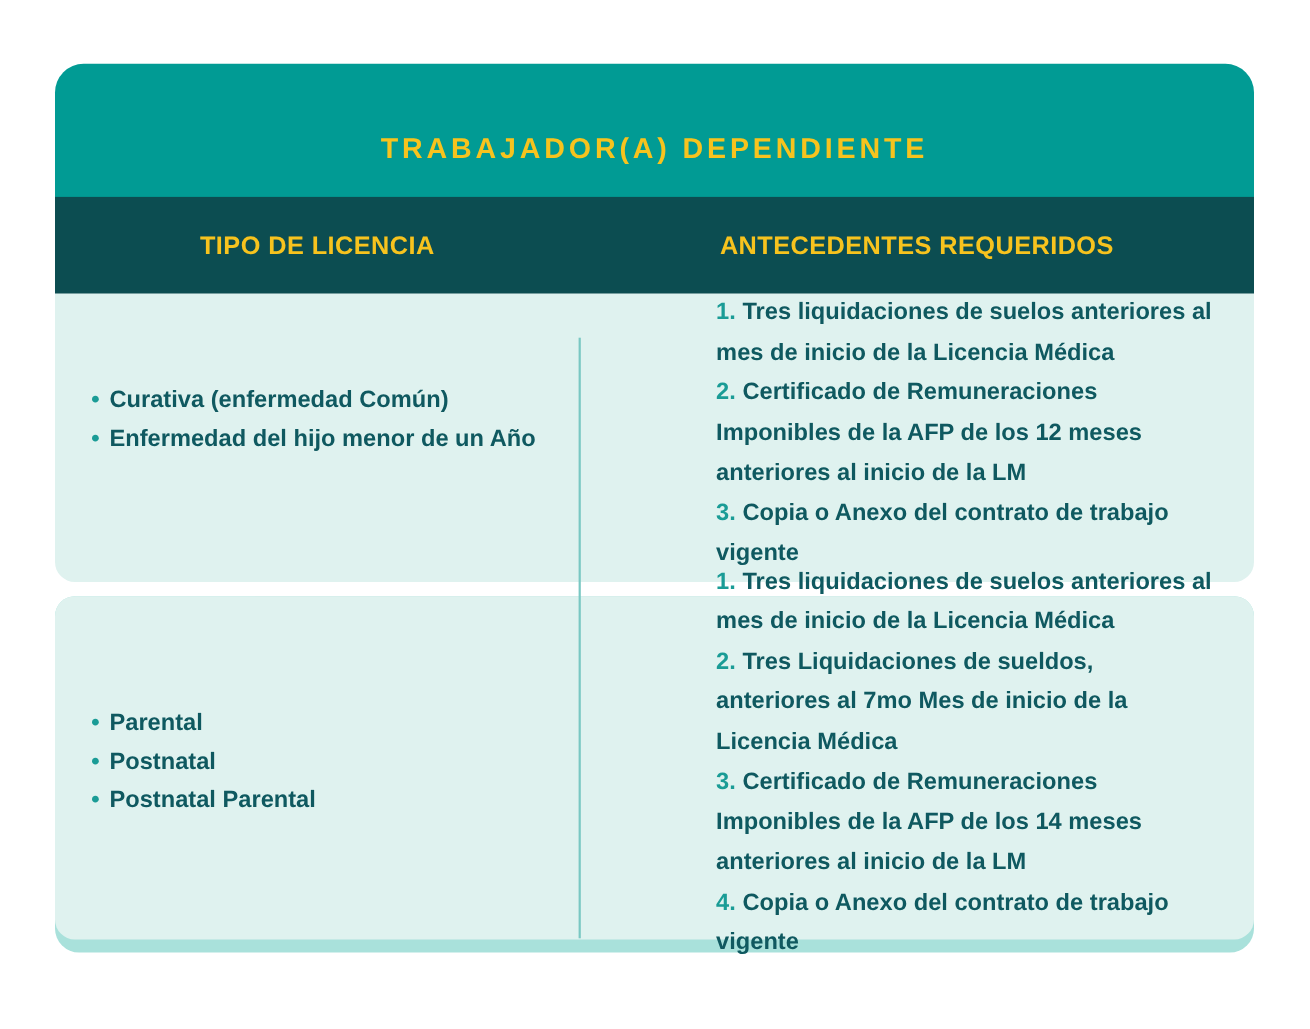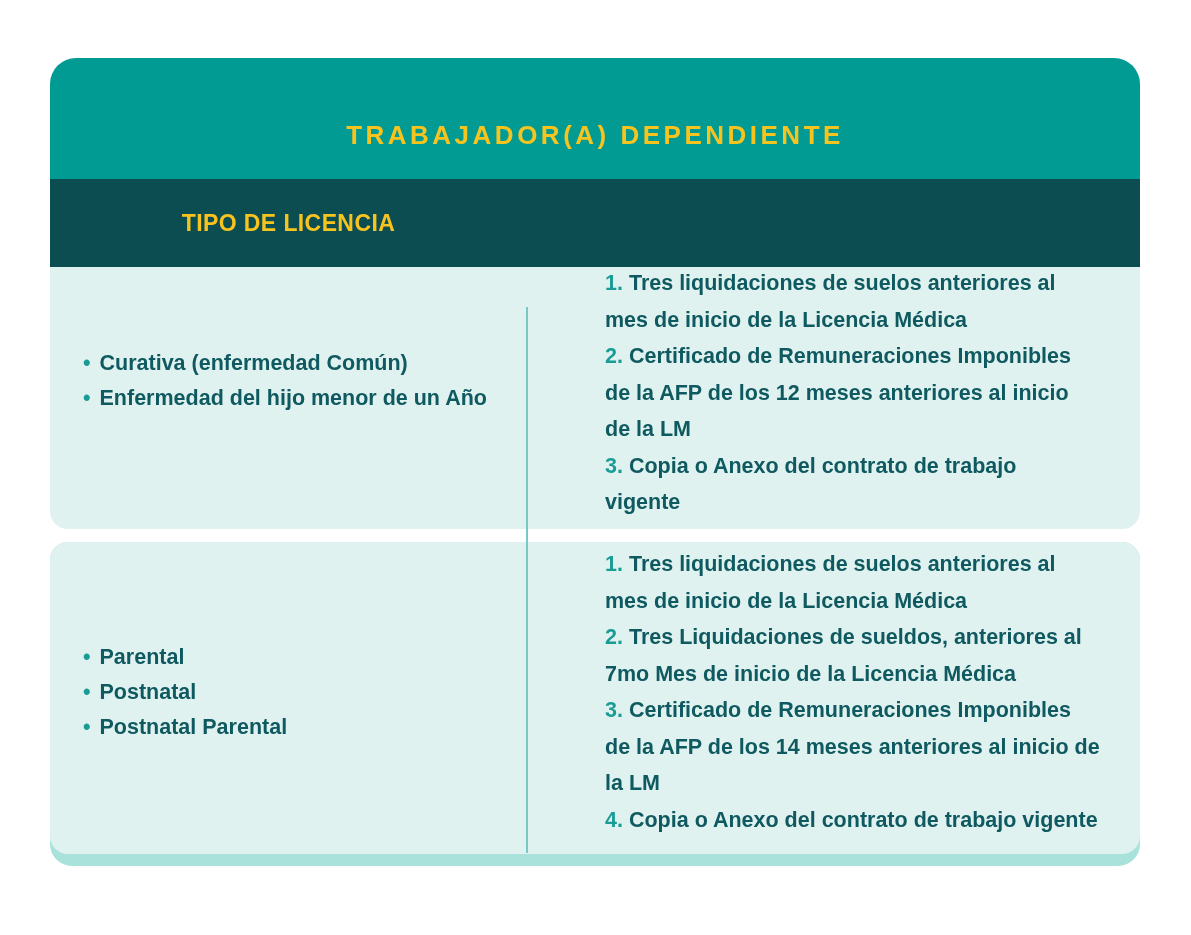--- a/index.html
+++ b/index.html
@@ -87,20 +87,21 @@
     flex-direction: column;
     justify-content: center;
   }
   .cell-right {
     flex: 1;
     box-sizing: border-box;
     padding: 0 38px 0 41px;
     display: flex;
     flex-direction: column;
     justify-content: center;
+    margin-left: 46px;
   }
   .row-1 .cell-left  > div { position: relative; top: -17px; }
   .row-1 .cell-right > div { position: relative; top: -5px; }
   .row-2 .cell-left  > div { position: relative; top: -6px; }
   .row-2 .cell-right > div { position: relative; top: -6px; }
 
   .license-item {
     color: #0f5960;
     font-size: 21.5px;
     font-weight: bold;
@@ -140,20 +141,21 @@
 <body>
 
 <div class="card">
 
   <div class="card-header">
     <div class="card-title">TRABAJADOR(A) DEPENDIENTE</div>
   </div>
 
   <div class="col-band">
     <div class="col-left col-header">TIPO DE LICENCIA</div>
+    <div class="col-right col-header">ANTECEDENTES REQUERIDOS</div>
   </div>
 
   <div class="row row-1">
     <div class="cell-left">
       <div>
         <div class="license-item">
           <span class="bullet">•</span><span>Curativa (enfermedad Común)</span>
         </div>
         <div class="license-item">
           <span class="bullet">•</span><span>Enfermedad del hijo menor de un Año</span>

